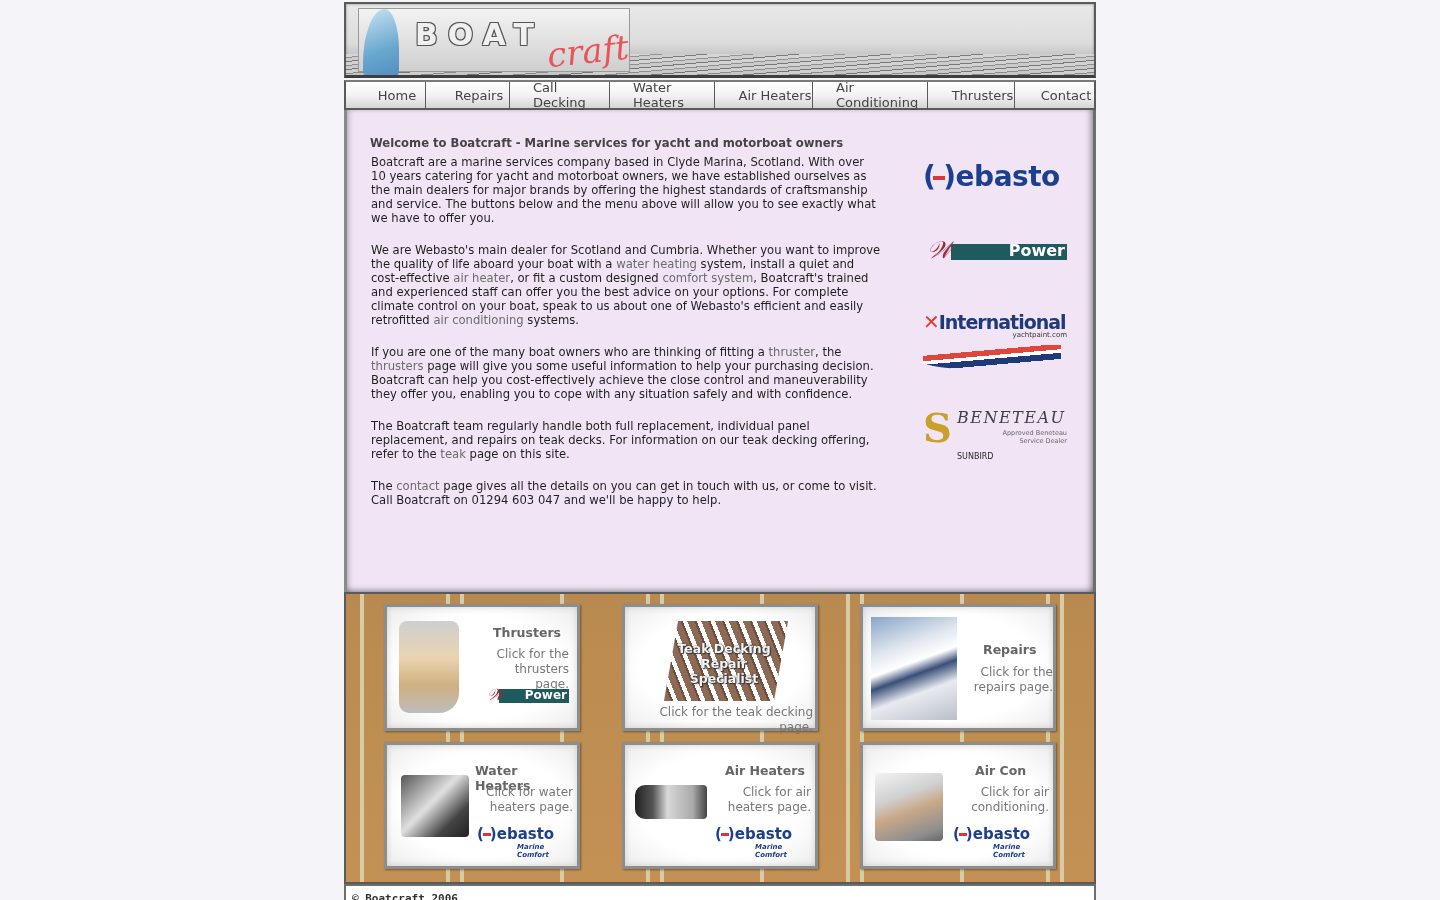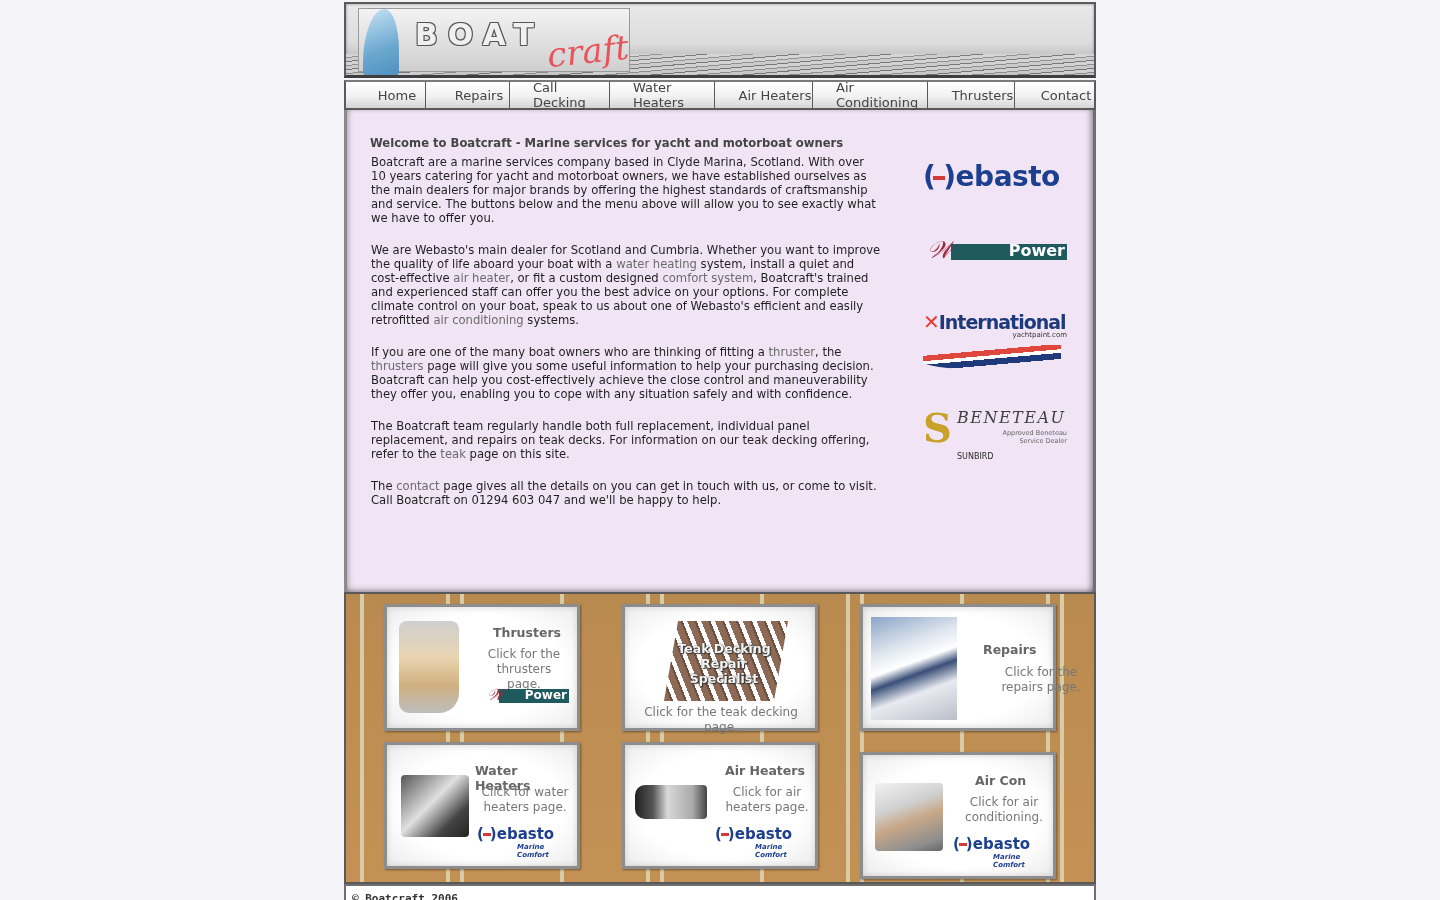--- a/index.html
+++ b/index.html
@@ -124,21 +124,21 @@
     background: repeating-linear-gradient(90deg, rgba(0,0,0,0) 0 100px, rgba(220,210,170,0.9) 100px 104px, rgba(0,0,0,0) 104px 200px);
     pointer-events: none;
   }
   .card {
     position: absolute; width: 196px; height: 127px;
     background: radial-gradient(ellipse at center, #ffffff 60%, #ececec 100%);
     border: 3px solid #8d8d8d; box-shadow: 1px 1px 2px rgba(0,0,0,0.4), inset 0 0 6px rgba(0,0,0,0.15);
     cursor: pointer; z-index: 1;
   }
   .card .title { position: absolute; font-weight: bold; font-size: 12.5px; color: #666; }
-  .card .desc { position: absolute; font-size: 12px; color: #777; text-align: center; line-height: 15px; }
+  .card .desc { position: absolute; font-size: 12px; color: #777; text-align: right; line-height: 15px; }
   .card .img { position: absolute; }
   .card .wlogo { position: absolute; font-weight: bold; font-size: 15px; color: #1c3f8f; }
   .card .wlogo .bar { display: inline-block; width: 8px; height: 3px; background: #d43a3a; vertical-align: middle; margin: 0 -1px; }
   .card .mc { position: absolute; font-size: 7px; color: #1c3f8f; font-style: italic; font-weight: bold; }
   .card .wp { position: absolute; height: 14px; width: 70px; background: #1e5a5e; }
   .card .wp span { position: absolute; right: 2px; top: -1px; color: #fff; font-weight: bold; font-size: 12px; }
   .card .wp i { position: absolute; left: -12px; top: -4px; color: #9a2a3a; font-family: "DejaVu Serif", serif; font-size: 16px; }
   .footer {
     position: absolute; left: 0; top: 884px; width: 752px; height: 20px;
     background: #fff; border: 2px solid #6e6e6e; border-bottom: none;
@@ -215,38 +215,38 @@
         </div>
     </div>
     <div class="card" style="left:276px; top:10px;">
       <div class="img" style="left:46px; top:14px; width:110px; height:80px; background: repeating-linear-gradient(60deg,#8d6a55 0 6px,#6e5040 6px 8px,transparent 8px 12px); transform: skewX(-10deg);"></div>
       <span class="title" style="left:40px; top:34px; width:118px; text-align:center; color:#f4f4f4; text-shadow:0 0 2px #333, 1px 1px 1px #333; line-height:15px;">Teak Decking Repair Specialist</span>
       <span class="desc" style="left:4px; top:98px; width:184px;">Click for the teak decking page.</span>
     </div>
     <div class="card" style="left:514px; top:10px;">
       <div class="img" style="left:8px; top:10px; width:86px; height:103px; background: linear-gradient(160deg,#8aa4c8 0%,#dfe6ee 30%,#ffffff 45%,#3a4f78 55%,#e8eaf0 70%,#b9bec8 100%);"></div>
       <span class="title" style="left:120px; top:35px;">Repairs</span>
-      <span class="desc" style="left:104px; top:58px; width:86px;margin-left:31px;">Click for the repairs page.</span>
+      <span class="desc" style="left:104px; top:58px; width:86px;">Click for the repairs page.</span>
     </div>
 
     <div class="card" style="left:38px; top:148px;">
       <div class="img" style="left:14px; top:30px; width:68px; height:62px; background: linear-gradient(135deg,#555 0%,#e0e0e0 45%,#444 75%,#222 100%); border-radius:4px;"></div>
       <span class="title" style="left:88px; top:18px;">Water Heaters</span>
       <span class="desc" style="left:90px; top:40px; width:96px;">Click for water heaters page.</span>
       <span class="wlogo" style="left:90px; top:80px;">(<span class="bar"></span>)<span>ebasto</span></span>
       <span class="mc" style="left:130px; top:98px;">Marine Comfort</span>
     </div>
     <div class="card" style="left:276px; top:148px;">
       <div class="img" style="left:10px; top:40px; width:72px; height:34px; background: linear-gradient(90deg,#222 0%,#555 25%,#d8d8d8 45%,#aaa 80%,#444 100%); border-radius:10px 4px 4px 10px;"></div>
       <span class="title" style="left:100px; top:18px;">Air Heaters</span>
       <span class="desc" style="left:98px; top:40px; width:88px;">Click for air heaters page.</span>
       <span class="wlogo" style="left:90px; top:80px;">(<span class="bar"></span>)<span>ebasto</span></span>
       <span class="mc" style="left:130px; top:98px;">Marine Comfort</span>
     </div>
-    <div class="card" style="left:514px; top:158px;">
+    <div class="card" style="left:514px; top:148px;">
       <div class="img" style="left:12px; top:28px; width:68px; height:68px; background: linear-gradient(160deg,#f2f2f2 0%,#d0d0d0 35%,#c8a888 55%,#8e8e8e 85%,#666 100%); border-radius:4px;"></div>
       <span class="title" style="left:112px; top:18px;">Air Con</span>
       <span class="desc" style="left:96px; top:40px; width:90px;">Click for air conditioning.</span>
       <span class="wlogo" style="left:90px; top:80px;">(<span class="bar"></span>)<span>ebasto</span></span>
       <span class="mc" style="left:130px; top:98px;">Marine Comfort</span>
     </div>
   </div>
 
   <div class="footer">
     <span>© Boatcraft 2006</span>

